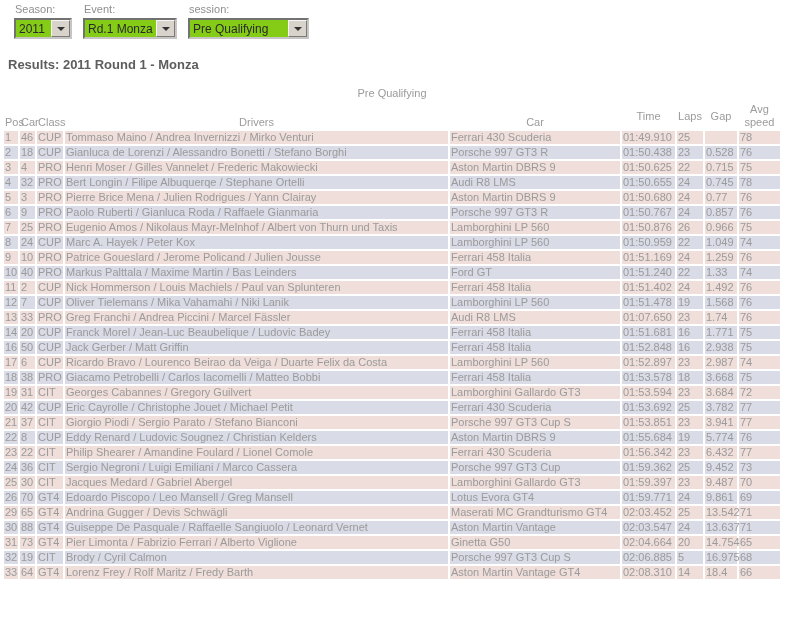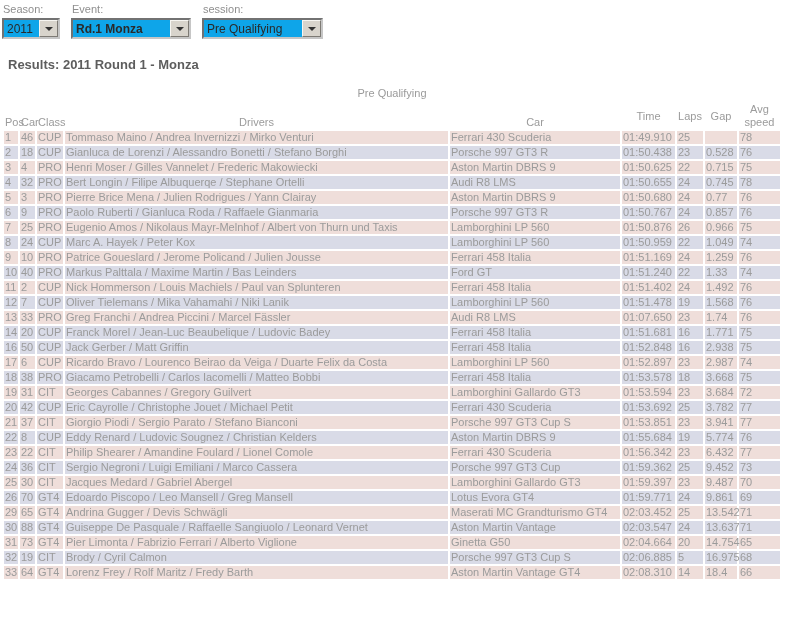--- a/index.html
+++ b/index.html
@@ -7,40 +7,40 @@
     padding: 0;
     background: #ffffff;
     font-family: "Liberation Sans", sans-serif;
   }
   .page {
     width: 786px;
     padding: 2px 0 0 2px;
     box-sizing: border-box;
   }
   
-  .filters { display: flex; align-items: flex-start; }
+  .filters { display: flex; align-items: flex-start; margin-left: 12px; }
   .filter-group { margin-right: 11px; }
   .filter-label {
     display: block;
     font-size: 11px;
     color: #8f8f8f;
     margin: 1px 0 3px 1px;
   }
   .select {
     height: 21px;
     box-sizing: border-box;
-    background: #0ea5e9;
+    background: #84cc16;
     border: 2px inset #c6c6c6;
     display: flex;
     align-items: center;
     justify-content: space-between;
     cursor: default;
   }
   .select-season  { width: 58px; }
-  .select-event   { width: 120px; font-weight: bold; }
+  .select-event   { width: 94px; }
   .select-session { width: 121px; }
   .select .value {
     padding-left: 3px;
     font-size: 12px;
     color: #2a2a2a;
     white-space: nowrap;
     overflow: hidden;
   }
   .arrow-btn {
     width: 17px;

